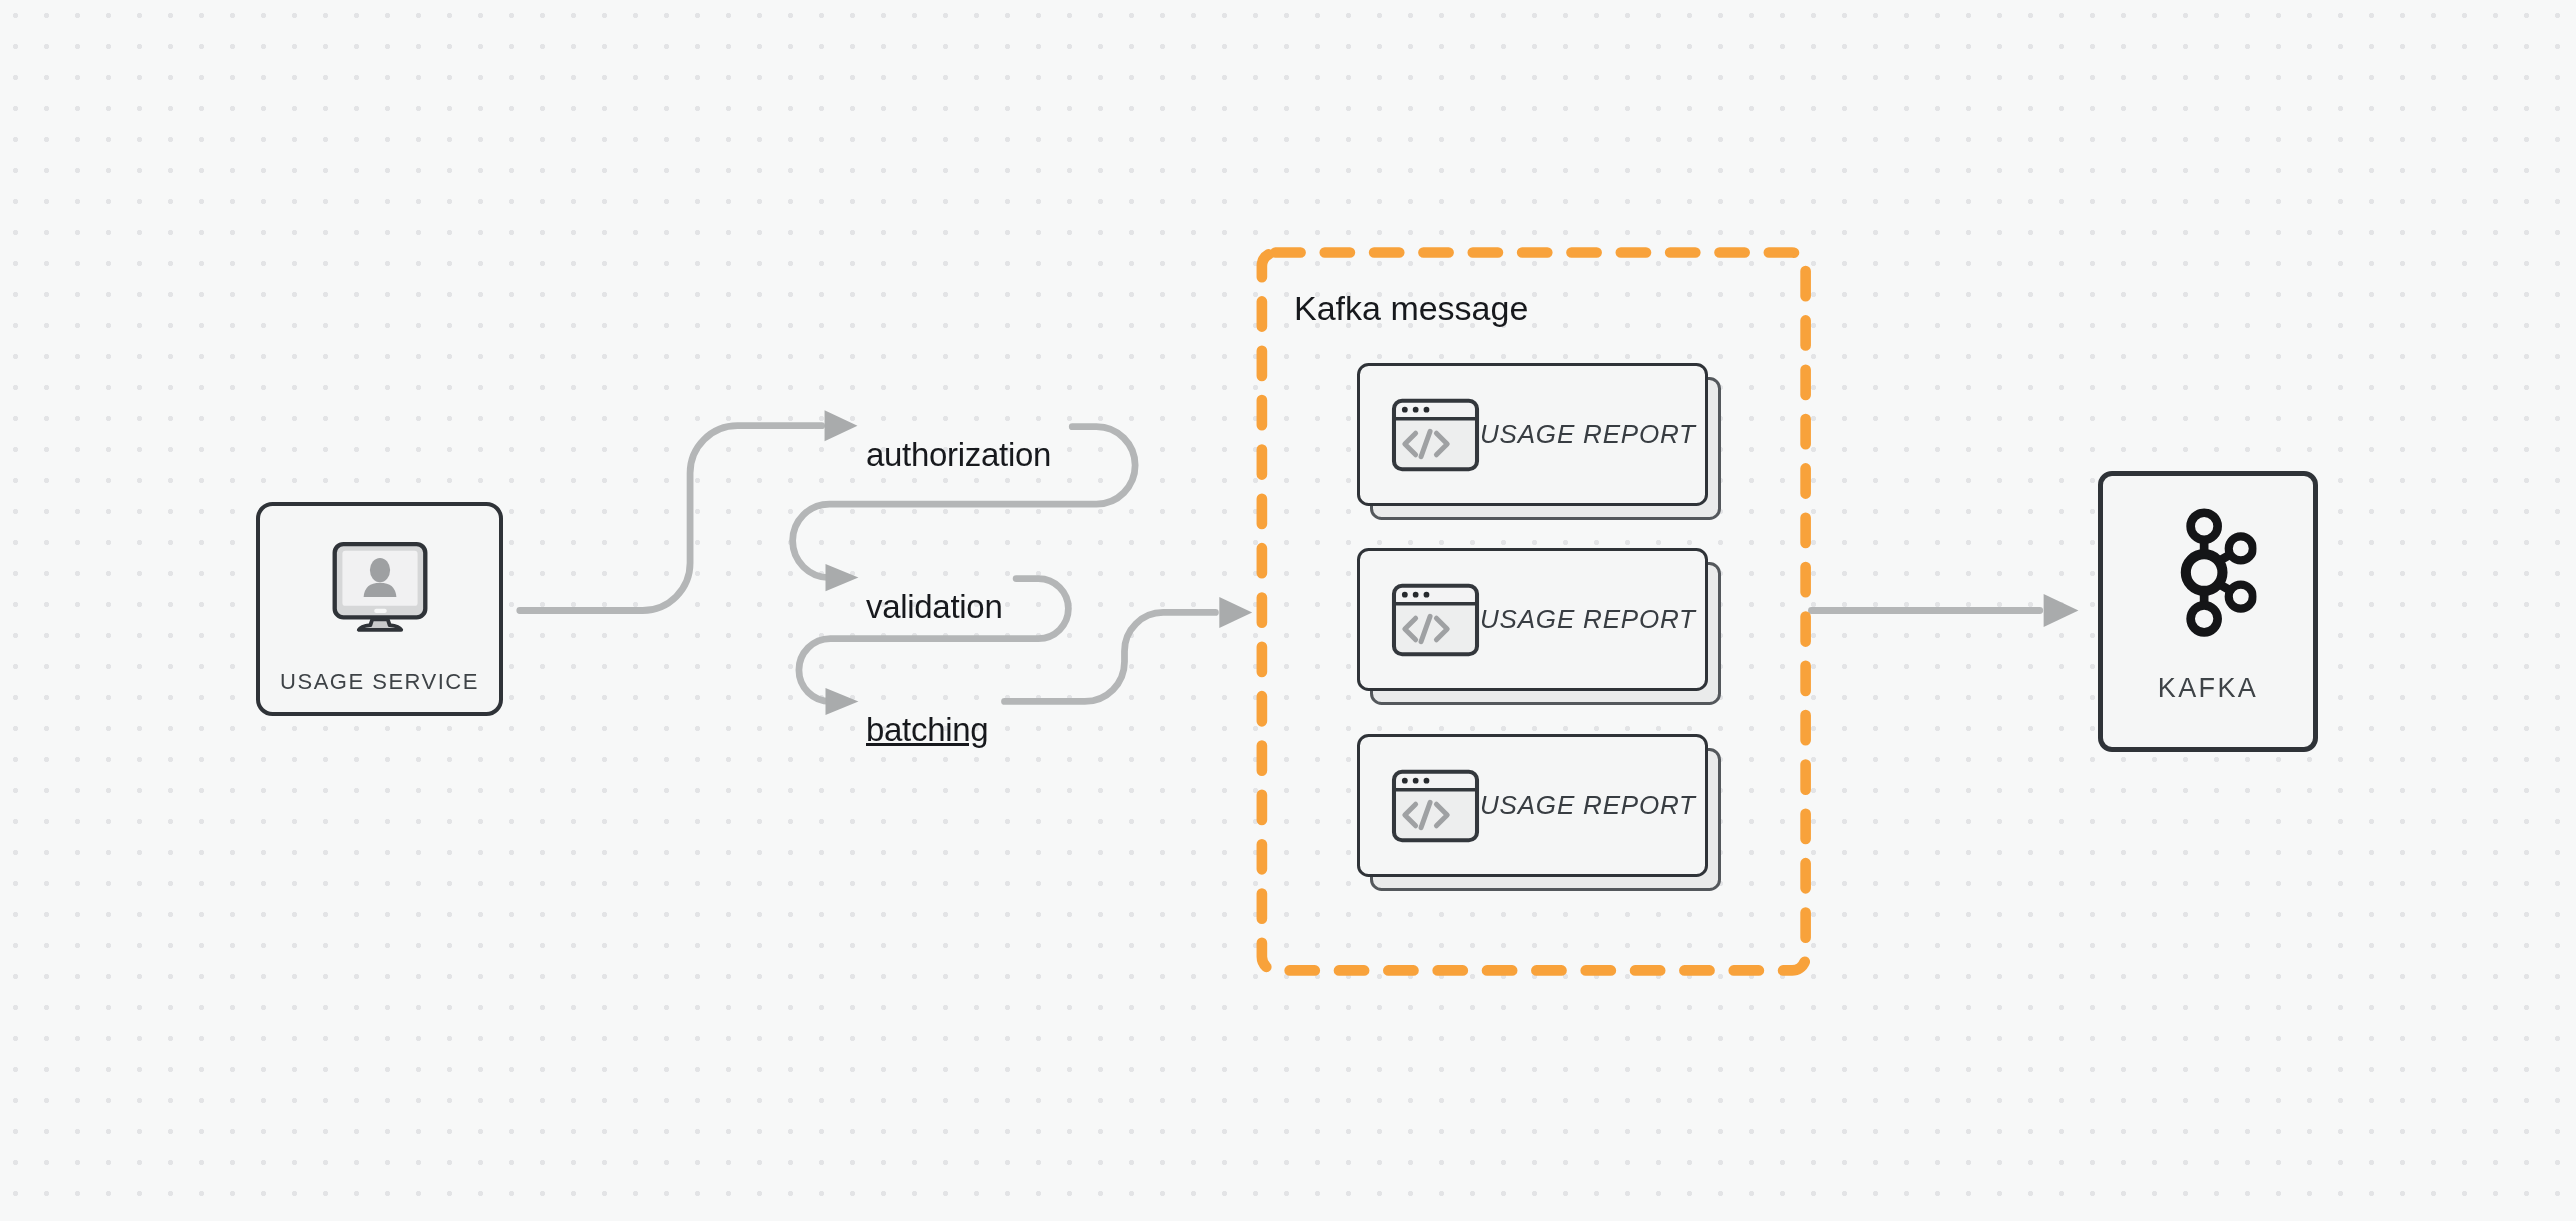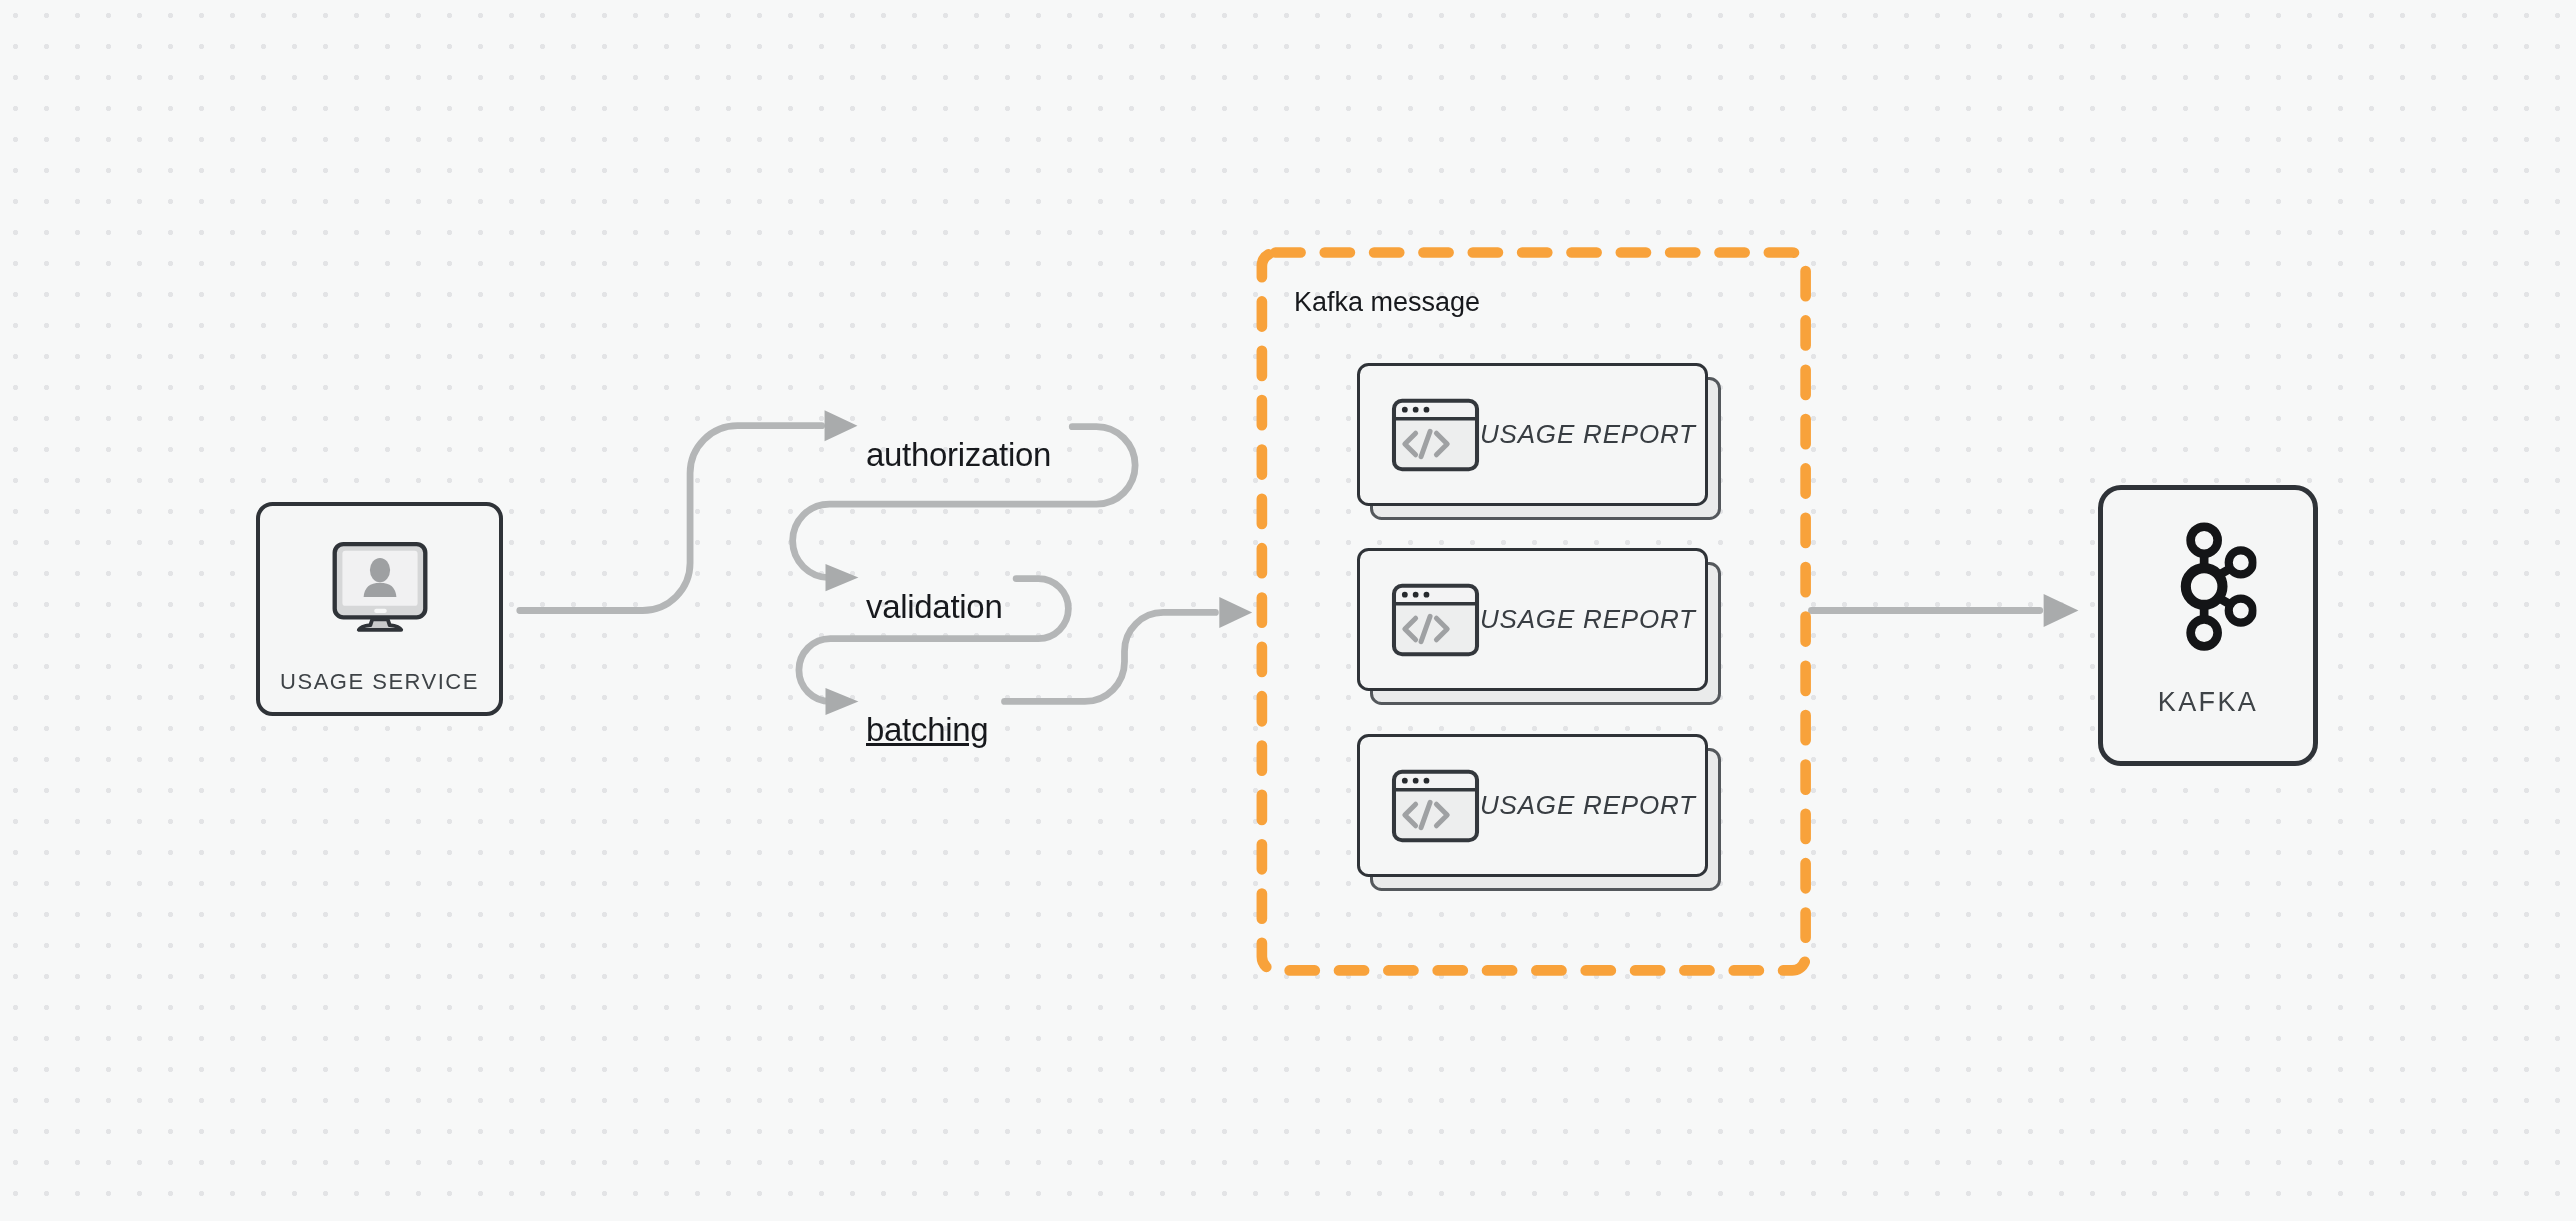--- a/index.html
+++ b/index.html
@@ -18,31 +18,31 @@
   .node{
     position:absolute;box-sizing:border-box;
     background:#F5F6F6;border:4.8px solid #2F3338;border-radius:16.5px;
   }
   .node-label{
     position:absolute;left:0;width:100%;text-align:center;
     color:#3E4347;letter-spacing:1.5px;
   }
   .usage-node{left:256px;top:502px;width:247px;height:214px;}
   .usage-node .node-label{top:163px;font-size:22px;}
-  .kafka-node{left:2098px;top:485px;width:220px;height:281px;border-width:5.8px;border-radius:23px;}
+  .kafka-node{left:2098px;top:471px;width:220px;height:281px;border-width:5.8px;border-radius:14px;}
   .kafka-node .node-label{top:197px;font-size:27px;letter-spacing:2.4px;}
   .monitor-svg{position:absolute;left:50%;top:32px;transform:translateX(-50%);}
   .kafka-logo-svg{position:absolute;left:50%;top:29px;transform:translateX(-50%);}
   .step-label{
     position:absolute;left:866px;height:41px;line-height:41px;
     font-size:33px;font-weight:500;letter-spacing:-0.3px;color:#17191D;white-space:nowrap;margin-top:28px;
   }
   .group-title{
-    position:absolute;left:1294px;top:282px;height:40px;line-height:40px;
-    font-size:27px;font-weight:500;color:#17191D;white-space:nowrap;
+    position:absolute;left:1294px;top:288px;height:40px;line-height:40px;
+    font-size:34px;font-weight:500;color:#17191D;white-space:nowrap;
   }
   .card{position:absolute;left:1357px;width:351px;height:143px;}
   .card-shadow{
     position:absolute;left:12.6px;top:13.5px;width:100%;height:100%;box-sizing:border-box;
     background:#EAEBEB;border:3.9px solid #54585C;border-radius:11.6px;
   }
   .card-main{
     position:absolute;left:0;top:0;width:100%;height:100%;box-sizing:border-box;
     background:#F5F6F6;border:3.9px solid #2F3338;border-radius:11.6px;
     display:flex;align-items:center;padding-left:31px;

